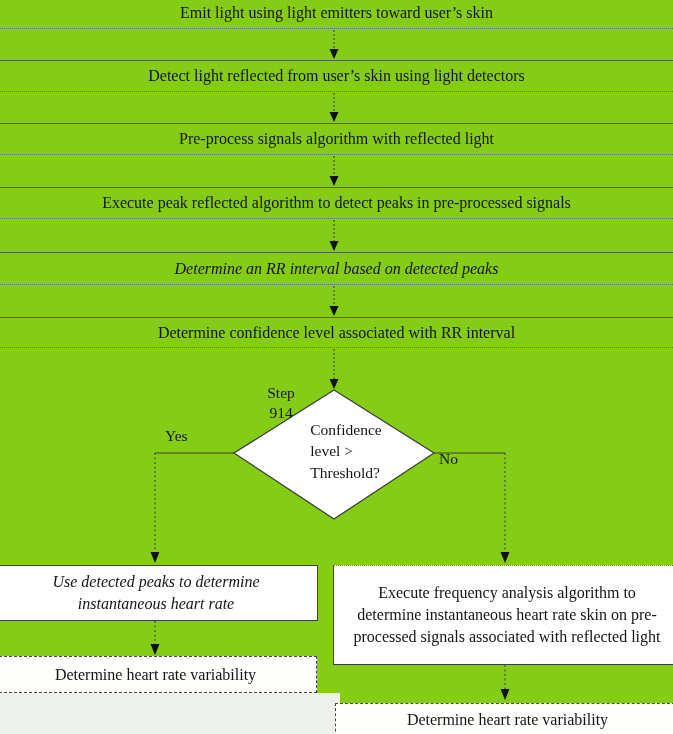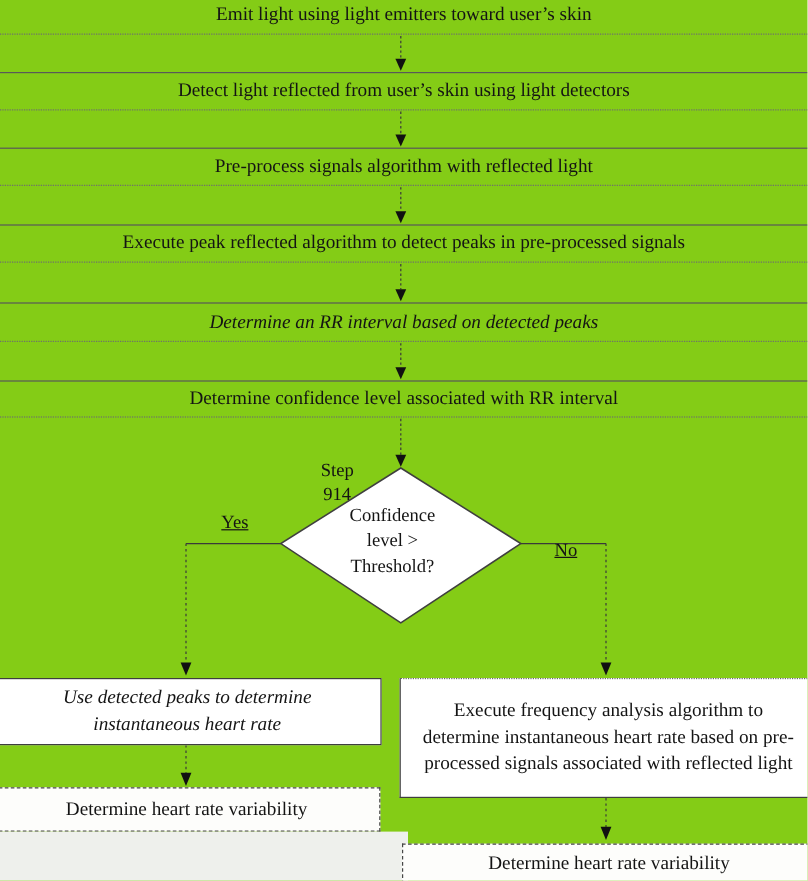--- a/index.html
+++ b/index.html
@@ -40,32 +40,32 @@
   .dashed-box {
     border: 1.5px dashed #464646;
     background: #fdfdfb;
     display: flex; align-items: center; justify-content: center;
     font-size: 16px; text-align: center;
     z-index: 2;
   }
   .inner-text { display: block; }
 
   .decision-text {
-    left: 247px; top: 413px; width: 160px; height: 76px;
+    left: 266px; top: 413px; width: 160px; height: 76px;
     display: flex; align-items: center; justify-content: center;
-    text-align: center; white-space: pre-line;
+    text-align: left; white-space: pre-line;
     font-size: 15.5px; line-height: 21.5px; z-index: 3;
   }
   .step-ref {
     left: 256px; top: 383px; width: 50px;
     white-space: pre-line; font-size: 15.5px; line-height: 19.5px;
     text-align: center; z-index: 3;
   }
   .branch-label {
-    width: 42px; text-align: right; font-size: 15.5px; z-index: 3; text-decoration: underline;
+    width: 42px; text-align: left; font-size: 15.5px; z-index: 3;
   }
   #scan-shadow {
     left: 0; top: 693px; width: 340px; height: 41px;
     background: #eef0ec; z-index: 0;
   }
 </style>
 </head>
 <body>
 
 <div id="canvas">
@@ -124,19 +124,19 @@
   <div class="abs branch-label" style="left:439px; top:426px;margin-top:24px;">No</div>
 
   <div class="abs action-box" style="left:-6px; top:565px; width:324px; height:56px;">
     <span class="inner-text" style="width:252px;font-style:italic;">Use detected peaks to determine instantaneous heart rate</span>
   </div>
   <div class="abs dashed-box" style="left:-6px; top:656px; width:323px; height:37px;">
     <span class="inner-text">Determine heart rate variability</span>
   </div>
 
   <div class="abs action-box" style="left:333px; top:565px; width:348px; height:100px; border-top:1px dotted #6a6a6a;">
-    <span class="inner-text" style="width:312px;">Execute frequency analysis algorithm to determine instantaneous heart rate based on pre-processed signals associated with reflected light</span>
+    <span class="inner-text" style="width:312px;">Execute frequency analysis algorithm to determine instantaneous heart rate skin on pre-processed signals associated with reflected light</span>
   </div>
   <div class="abs dashed-box" style="left:335px; top:703px; width:345px; height:44px; align-items:flex-start; padding-top:7px;">
     <span class="inner-text">Determine heart rate variability</span>
   </div>
 
 </div>
 
 </body></html>

